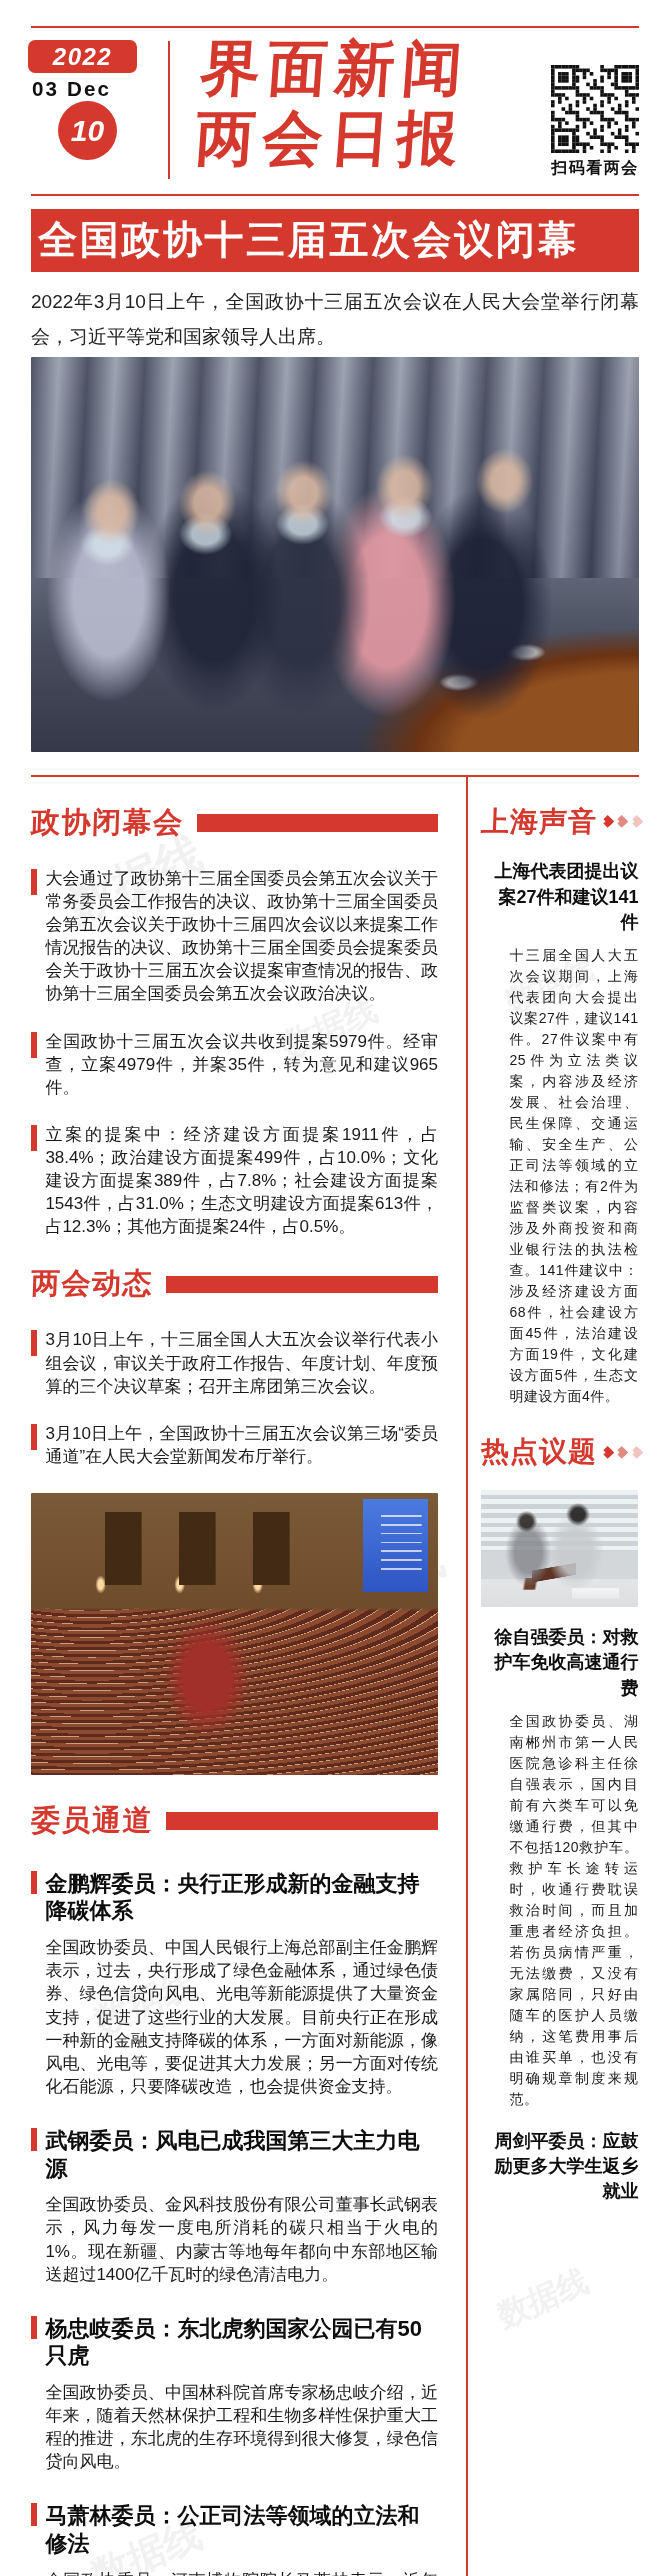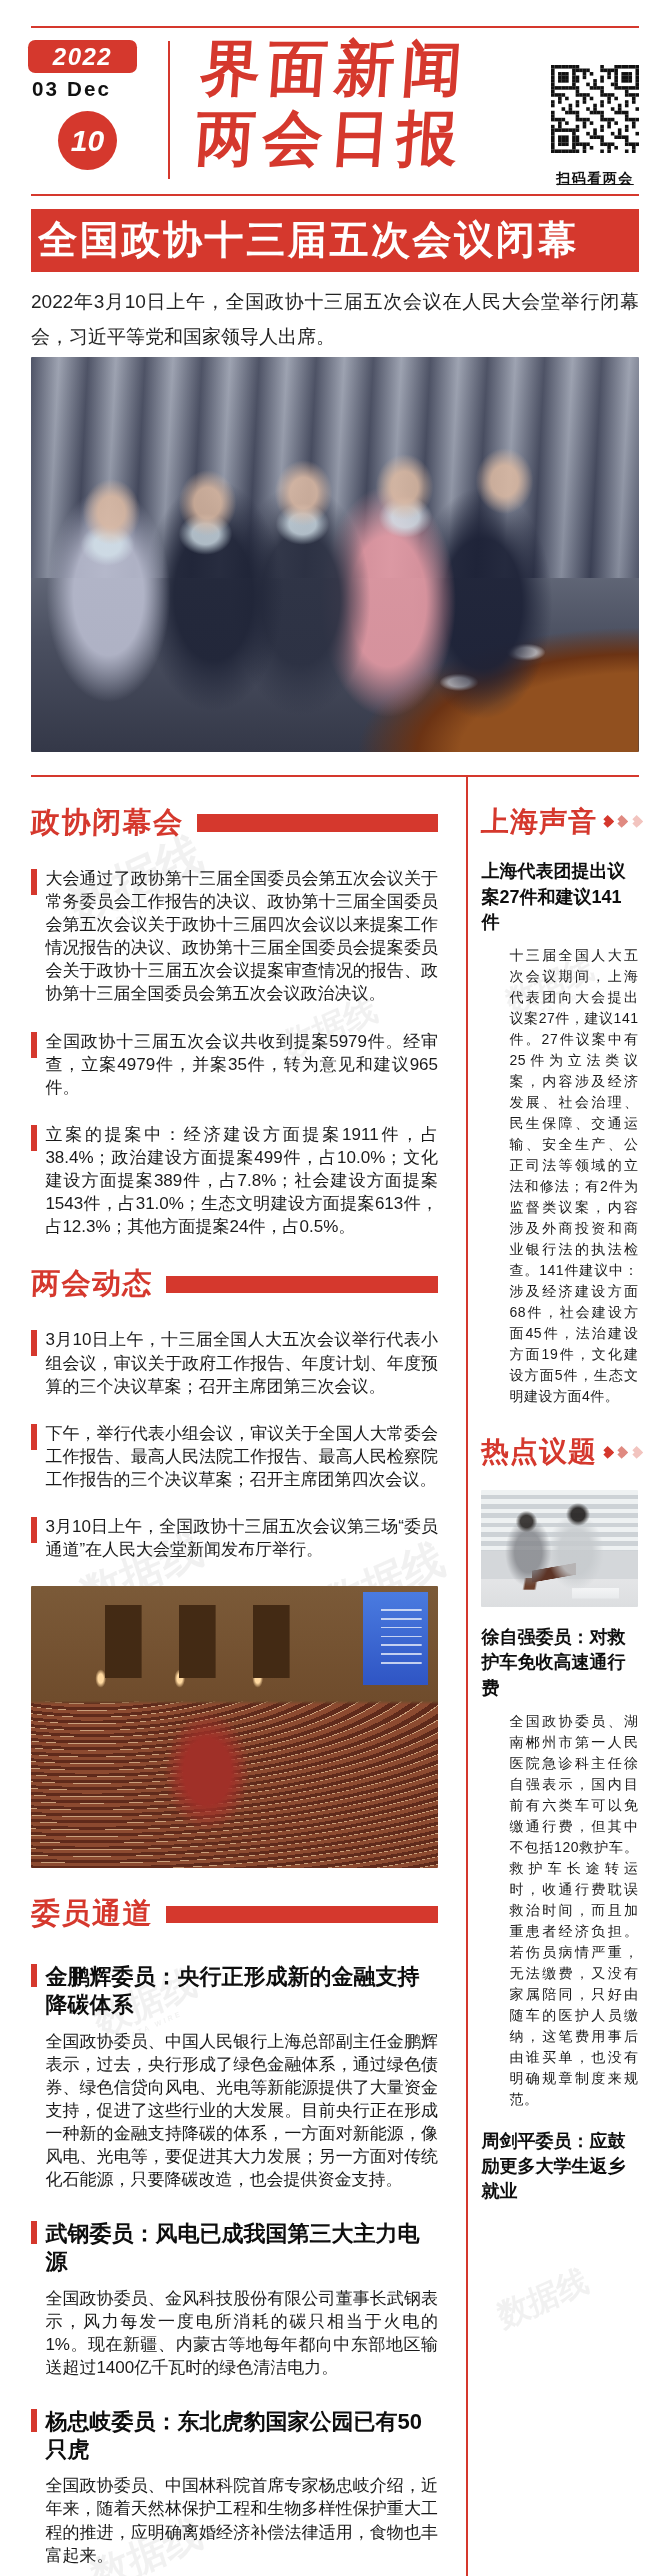--- a/index.html
+++ b/index.html
@@ -22,29 +22,29 @@
 
   
   .masthead{position:relative;height:197px;z-index:1;}
   .rule{background:var(--accent);}
   .rule-a{position:absolute;left:31px;right:31px;top:26px;height:1.5px;}
   .rule-b{position:absolute;left:31px;right:31px;top:194px;height:2.1px;}
   .date-badge{position:absolute;left:28px;top:40px;width:109px;height:33px;background:var(--accent);
       color:#fff;border-radius:7.2px;font-size:24px;font-weight:900;font-style:italic;
       display:flex;align-items:center;justify-content:center;letter-spacing:1.5px;}
   .date-month{position:absolute;left:32px;top:77px;font-size:20.6px;font-weight:700;letter-spacing:2.1px;color:#111;}
-  .date-circle{position:absolute;left:58px;top:111px;width:59px;height:59px;border-radius:50%;
+  .date-circle{position:absolute;left:58px;top:101px;width:59px;height:59px;border-radius:50%;
       background:var(--accent);color:#fff;font-size:30px;font-weight:900;font-style:italic;
       display:flex;align-items:center;justify-content:center;}
   .m-vline{position:absolute;left:168px;top:41px;width:2.1px;height:138px;background:var(--accent);}
   .m-title{position:absolute;left:198px;top:34px;color:var(--accent);font-size:60px;font-weight:900;
       line-height:1.17;letter-spacing:7.2px;transform:skewX(-4deg);white-space:nowrap;}
   .qr-wrap{position:absolute;right:31px;top:65px;width:88px;text-align:center;}
   .qr-wrap svg{display:block;width:88px;height:88px;}
-  .qr-caption{margin-top:17px;font-size:14px;letter-spacing:1.5px;color:#111;font-weight:600;text-decoration:underline;}
+  .qr-caption{margin-top:5px;font-size:16px;letter-spacing:1.5px;color:#111;font-weight:600;}
 
   
   .banner{margin:12.4px 31px 0;background:var(--accent);color:#fff;font-size:39px;font-weight:900;
       letter-spacing:2.6px;padding:8.2px 7.2px 9.3px;line-height:1.15;}
   .intro{margin:13.4px 31px 0;font-size:19px;line-height:1.82;color:#222;text-align:justify;}
   .photo{position:relative;overflow:hidden;border-radius:1px;}
   .photo1{margin:3.1px 31px 0;height:395px;
     background:
       radial-gradient(closest-side,#dcb9a1d9 0 35%,transparent 75%) 8% 36%/77px 88px no-repeat,
       radial-gradient(closest-side,#dcb9a1d9 0 35%,transparent 75%) 26% 33%/77px 88px no-repeat,
@@ -101,21 +101,21 @@
       repeating-radial-gradient(ellipse 160% 130% at 15% -24%,#8c4a30 0 9.3px,#5f2a1b 9.3px 17.5px,#caa07c 17.5px 19px) 0 100%/100% 62% no-repeat,
       linear-gradient(180deg,#6e4e30,#7a3a24 55%,#6f2a1d);}
 
   
   .r-header{display:flex;align-items:center;margin-top:26px;}
   .r-title{font-size:28px;font-weight:900;color:var(--accent);letter-spacing:1px;white-space:nowrap;transform:skewX(-2deg);}
   .chev{width:9.3px;height:9.3px;border-top:6.7px solid var(--accent);border-right:6.7px solid var(--accent);
       transform:rotate(45deg);margin-left:5.2px;flex:none;}
   .chev.c2{border-color:var(--accent-mid);}
   .chev.c3{border-color:var(--accent-light);}
-  .r-headline{margin-top:18.5px;font-size:18px;font-weight:900;line-height:1.4;color:#0e0e0e;}
+  .r-headline{margin-top:18.5px;font-size:18px;font-weight:900;line-height:1.4;color:#0e0e0e;text-align:right;}
   .r-body{margin-top:10.3px;font-size:14px;line-height:1.5;text-align:justify;letter-spacing:0.5px;color:var(--ink);margin-left:28px;}
   .photo3{margin-top:18.5px;height:117px;
     background:
       radial-gradient(closest-side,#2e2a28e6 0 45%,transparent 80%) 24% 20%/27px 27px no-repeat,
       radial-gradient(closest-side,#211e1de6 0 45%,transparent 80%) 64% 12%/30px 29px no-repeat,
       radial-gradient(closest-side,#83858acc 0 48%,transparent 82%) 18% 62%/36% 72% no-repeat,
       radial-gradient(closest-side,#c6cacdd9 0 48%,transparent 82%) 68% 64%/44% 80% no-repeat,
       linear-gradient(170deg,transparent 30%,#5d3426 32% 68%,transparent 70%) 45% 76%/28% 20% no-repeat,
       linear-gradient(100deg,transparent 38%,#6b3f2c 42% 58%,transparent 62%) 20% 84%/36% 10% no-repeat,
       linear-gradient(#f4f5f6,#e8eaec) 82% 92%/30% 9% no-repeat,
@@ -457,24 +457,20 @@
       <div class="sec-header">
         <span class="sec-title">两会动态</span>
         <span class="sec-bar"></span>
       </div>
       <div class="tickpara">
         <span class="tick"></span>
         <span>3月10日上午，十三届全国人大五次会议举行代表小组会议，审议关于政府工作报告、年度计划、年度预算的三个决议草案；召开主席团第三次会议。</span>
       </div>
       <div class="tickpara">
         <span class="tick"></span>
-        <span>下午，举行代表小组会议，审议关于全国人大常委会工作报告、最高人民法院工作报告、最高人民检察院工作报告的三个决议草案；召开主席团第四次会议。</span>
-      </div>
-      <div class="tickpara">
-        <span class="tick"></span>
         <span>3月10日上午，全国政协十三届五次会议第三场“委员通道”在人民大会堂新闻发布厅举行。</span>
       </div>
 
       <div class="photo photo2"></div>
 
       <div class="sec-header">
         <span class="sec-title">委员通道</span>
         <span class="sec-bar"></span>
       </div>
 
@@ -490,21 +486,21 @@
           <span class="tick"></span>
           <span>武钢委员：风电已成我国第三大主力电源</span>
         </div>
         <p class="c-body">全国政协委员、金风科技股份有限公司董事长武钢表示，风力每发一度电所消耗的碳只相当于火电的1%。现在新疆、内蒙古等地每年都向中东部地区输送超过1400亿千瓦时的绿色清洁电力。</p>
       </div>
       <div class="c-item">
         <div class="c-headline">
           <span class="tick"></span>
           <span>杨忠岐委员：东北虎豹国家公园已有50只虎</span>
         </div>
-        <p class="c-body">全国政协委员、中国林科院首席专家杨忠岐介绍，近年来，随着天然林保护工程和生物多样性保护重大工程的推进，应明确离婚经济补偿法律适用，食物也丰富起来。</p>
+        <p class="c-body">全国政协委员、中国林科院首席专家杨忠岐介绍，近年来，随着天然林保护工程和生物多样性保护重大工程的推进，东北虎的生存环境得到很大修复，绿色信贷向风电。</p>
       </div>
       <div class="c-item">
         <div class="c-headline">
           <span class="tick"></span>
           <span>马萧林委员：公正司法等领域的立法和修法</span>
         </div>
         <p class="c-body">全国政协委员、河南博物院院长马萧林表示，近年来，从央视节目《国家宝藏》热播到舞蹈《唐宫夜宴》《只此青绿》的“出圈”，再到文创产品考古盲盒的火爆，足以看出人民群众对传统文化消费的旺盛需求。</p>
       </div>
     </div>
 

